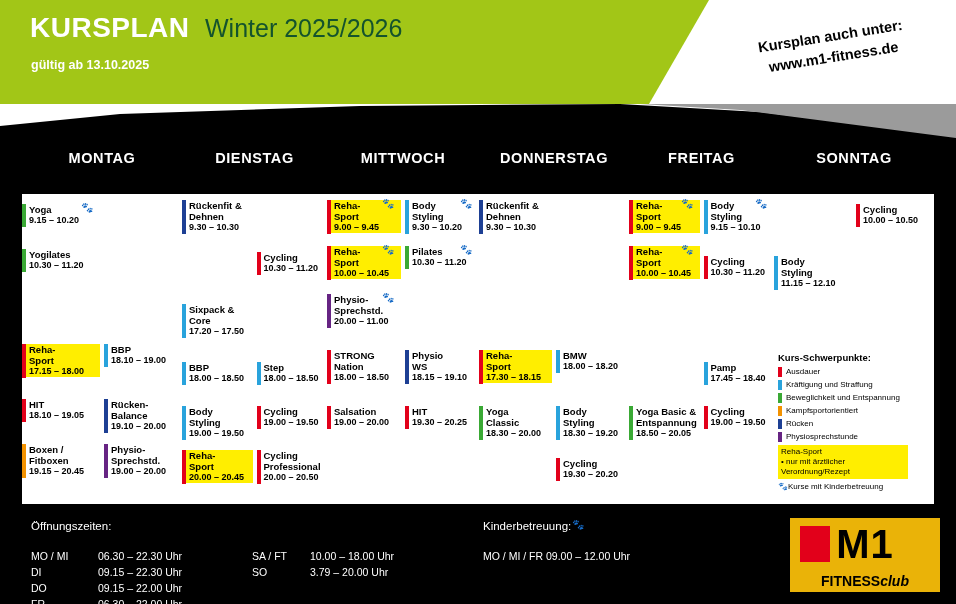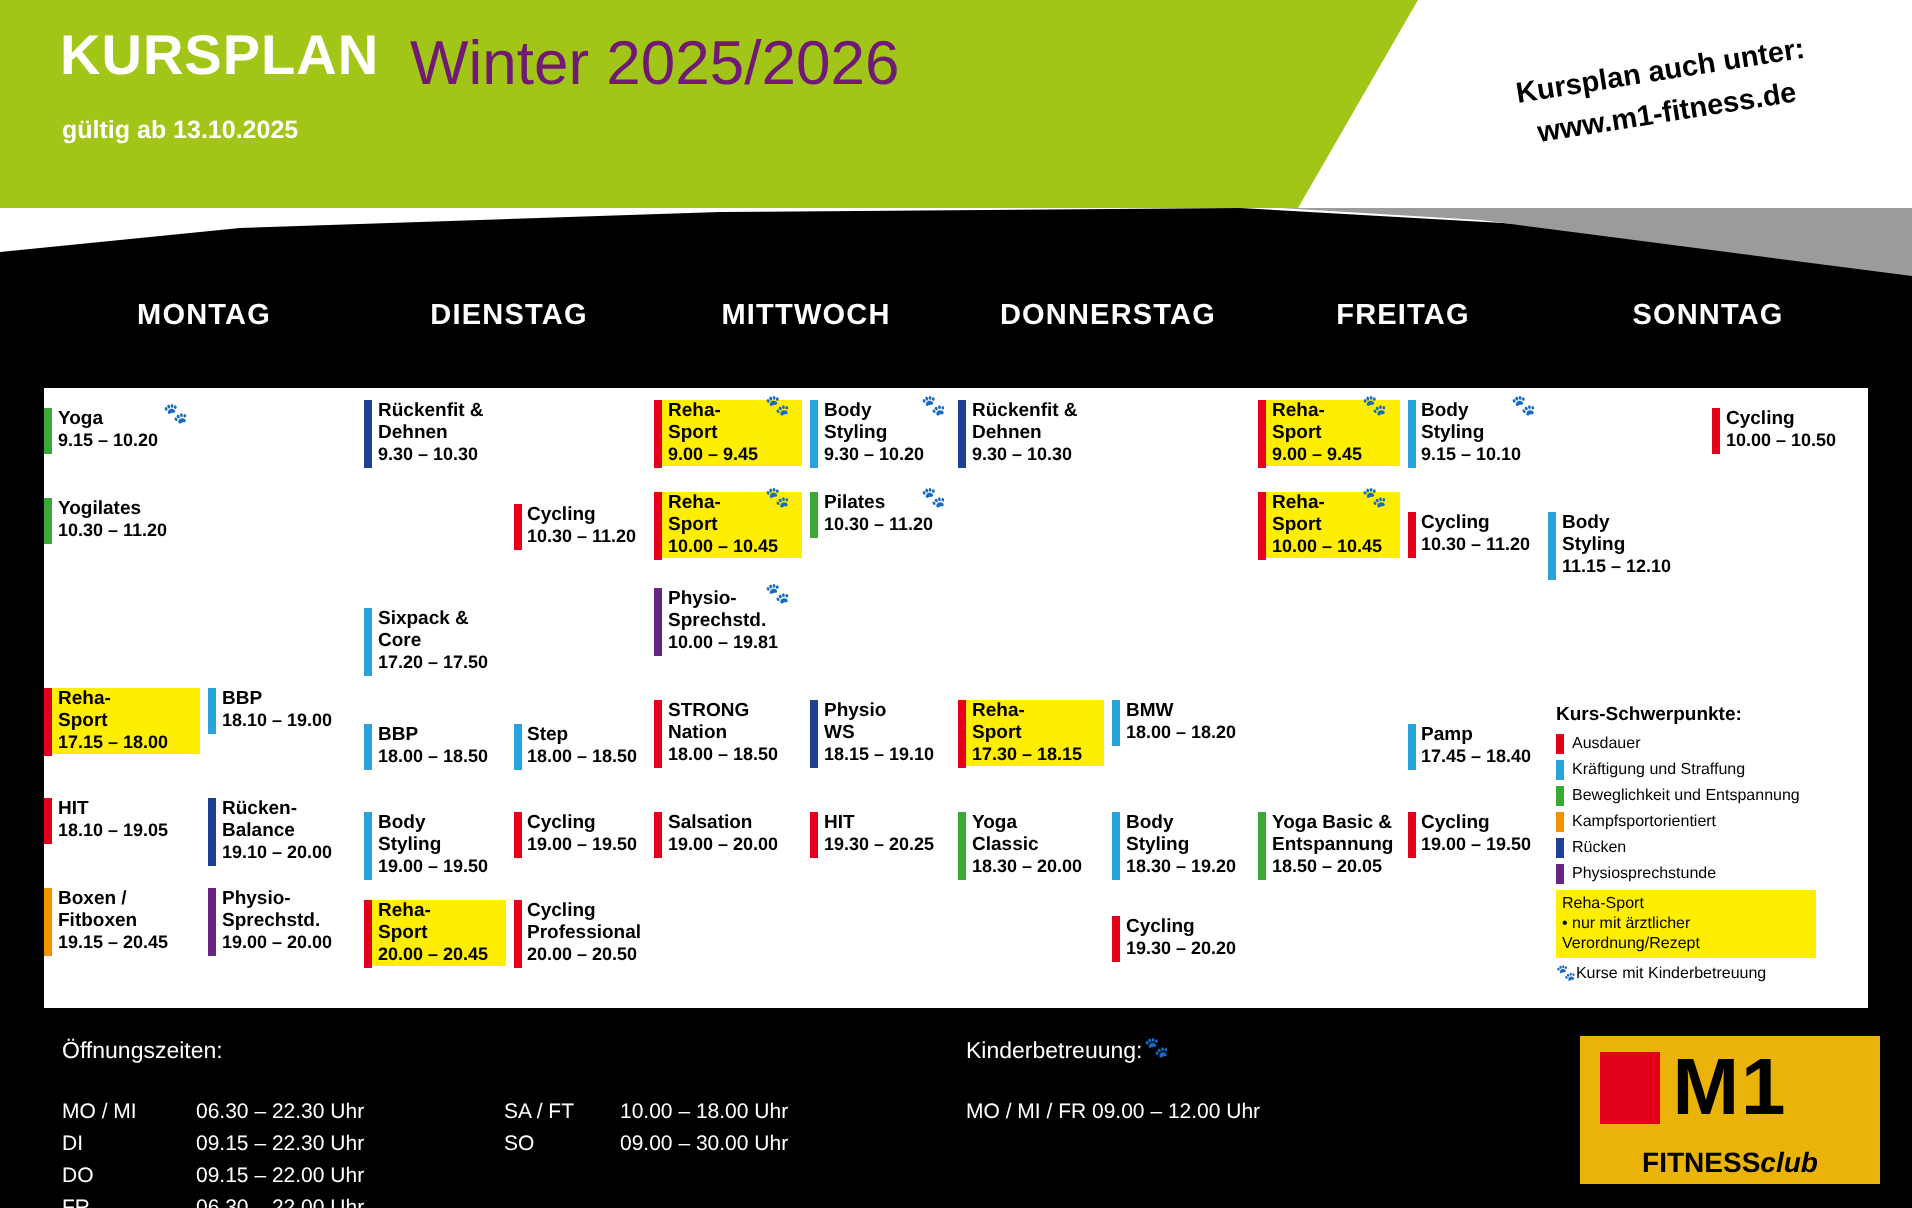--- a/index.html
+++ b/index.html
@@ -10,21 +10,21 @@
     overflow:hidden;
     position:relative;
   }
   #page{position:relative;width:956px;height:604px;overflow:hidden;}
 
   
   .header{position:absolute;left:0;top:0;width:956px;height:104px;background:#a2c617;overflow:hidden;padding-left:23px;}
   .header .white-right{position:absolute;right:0;top:0;width:330px;height:104px;background:#fff;
         clip-path:polygon(60px 0,330px 0,330px 104px,0px 104px);}
   .hdr-title{position:absolute;left:30px;top:12px;color:#fff;font-size:28px;font-weight:bold;letter-spacing:.5px;}
-  .hdr-season{position:absolute;left:205px;top:14px;color:#701a75;font-size:31px;font-weight:normal;text-align:right;}
+  .hdr-season{position:absolute;left:205px;top:14px;color:#14532d;font-size:25px;font-weight:normal;text-align:right;}
   .hdr-valid{position:absolute;left:31px;top:58px;color:#fff;font-size:12.5px;font-weight:bold;}
   .hdr-url{position:absolute;right:22px;top:26px;width:250px;text-align:center;color:#000;font-size:14.5px;
         font-weight:bold;line-height:21px;transform:rotate(-9deg);transform-origin:center;}
 
   
   .band{position:absolute;left:0;top:104px;width:956px;height:40px;background:#fff;}
   .band .blk{position:absolute;left:0;top:0;width:956px;height:40px;background:#000;
         clip-path:polygon(0 40px,0 22px,120px 10px,360px 2px,620px 0,760px 8px,956px 32px,956px 40px);}
   .band .gry{position:absolute;left:0;top:0;width:956px;height:40px;background:#9b9b9b;
         clip-path:polygon(640px 0,956px 0,956px 34px,740px 6px);}
@@ -225,21 +225,21 @@
           </div>
           <div class="ev hl" style="top: 52px;">
             <div class="bar" style="height: 34.4px; background: rgb(226, 0, 26);"></div>
             <div class="txt">Reha-<br>Sport</div>
             <div class="tm">10.00 – 10.45</div>
             <span class="paw" style="right: 6px; top: -1px;">🐾</span>
           </div>
           <div class="ev" style="top: 100px;">
             <div class="bar" style="height: 34.4px; background: rgb(102, 36, 131);"></div>
             <div class="txt">Physio-<br>Sprechstd.</div>
-            <div class="tm">10.00 – 19.81</div>
+            <div class="tm">20.00 – 11.00</div>
             <span class="paw" style="right: 6px; top: -1px;">🐾</span>
           </div>
           <div class="ev" style="top: 156px;">
             <div class="bar" style="height: 34.4px; background: rgb(226, 0, 26);"></div>
             <div class="txt">STRONG<br>Nation</div>
             <div class="tm">18.00 – 18.50</div>
           </div>
           <div class="ev" style="top: 212px;">
             <div class="bar" style="height: 23.2px; background: rgb(226, 0, 26);"></div>
             <div class="txt">Salsation</div>
@@ -414,21 +414,21 @@
         <div class="ft-t" style="left: 98px; top: 60px;">09.15 – 22.30 Uhr</div>
         <div class="ft-t" style="left: 31px; top: 76px;">DO</div>
         <div class="ft-t" style="left: 98px; top: 76px;">09.15 – 22.00 Uhr</div>
         <div class="ft-t" style="left: 31px; top: 92px;">FR</div>
         <div class="ft-t" style="left: 98px; top: 92px;">06.30 – 22.00 Uhr</div>
       </div>
     <div id="hoursR">
         <div class="ft-t" style="left: 252px; top: 44px;">SA / FT</div>
         <div class="ft-t" style="left: 310px; top: 44px;">10.00 – 18.00 Uhr</div>
         <div class="ft-t" style="left: 252px; top: 60px;">SO</div>
-        <div class="ft-t" style="left: 310px; top: 60px;">09.00 – 30.00 Uhr</div>
+        <div class="ft-t" style="left: 310px; top: 60px;">3.79 – 20.00 Uhr</div>
       </div>
 
     <div class="logo">
       <div class="redsq"></div>
       <div class="m1">
         <span>M</span><span>1</span>
       </div>
       <div class="bot">
         <span>FITNESS</span><i>club</i>
       </div>

